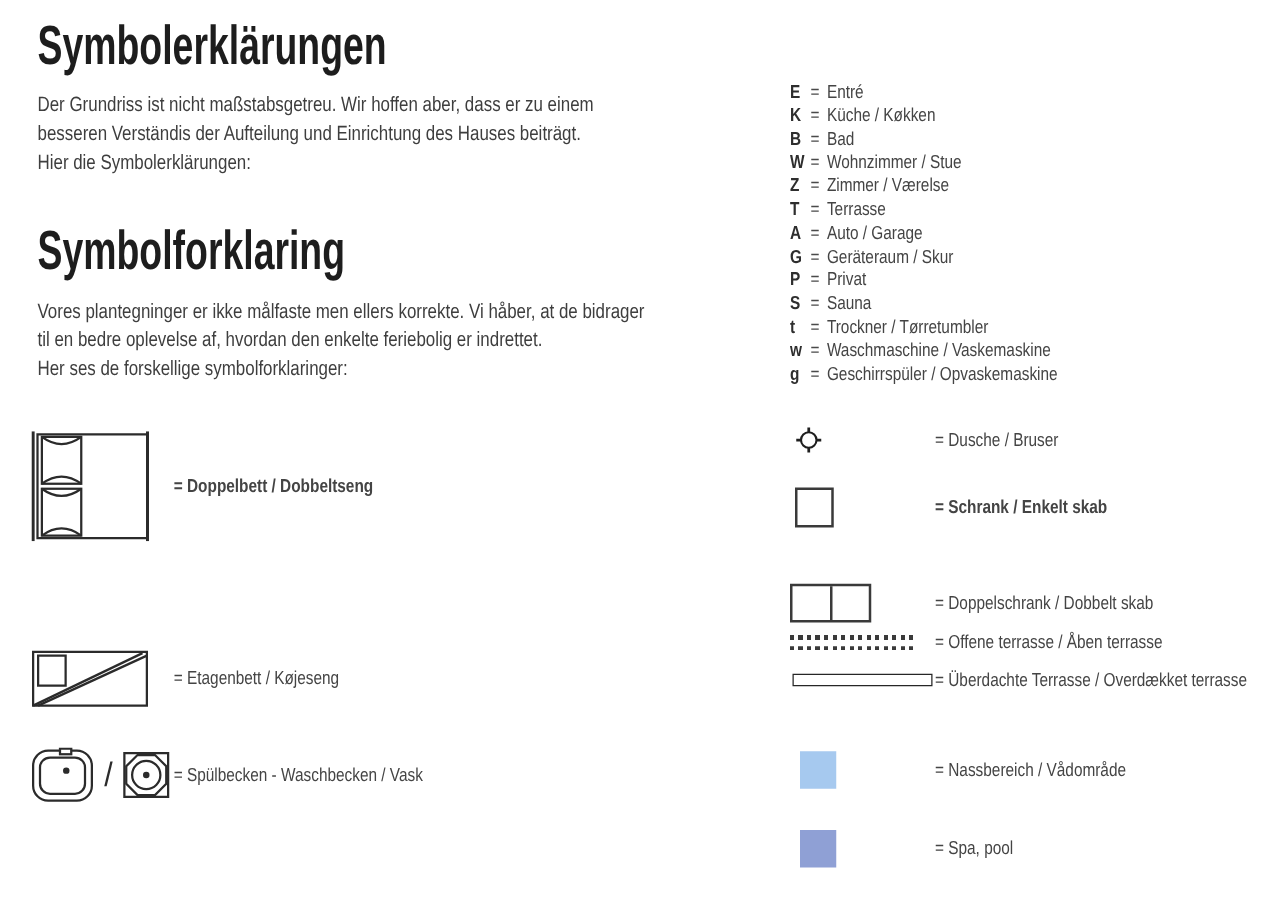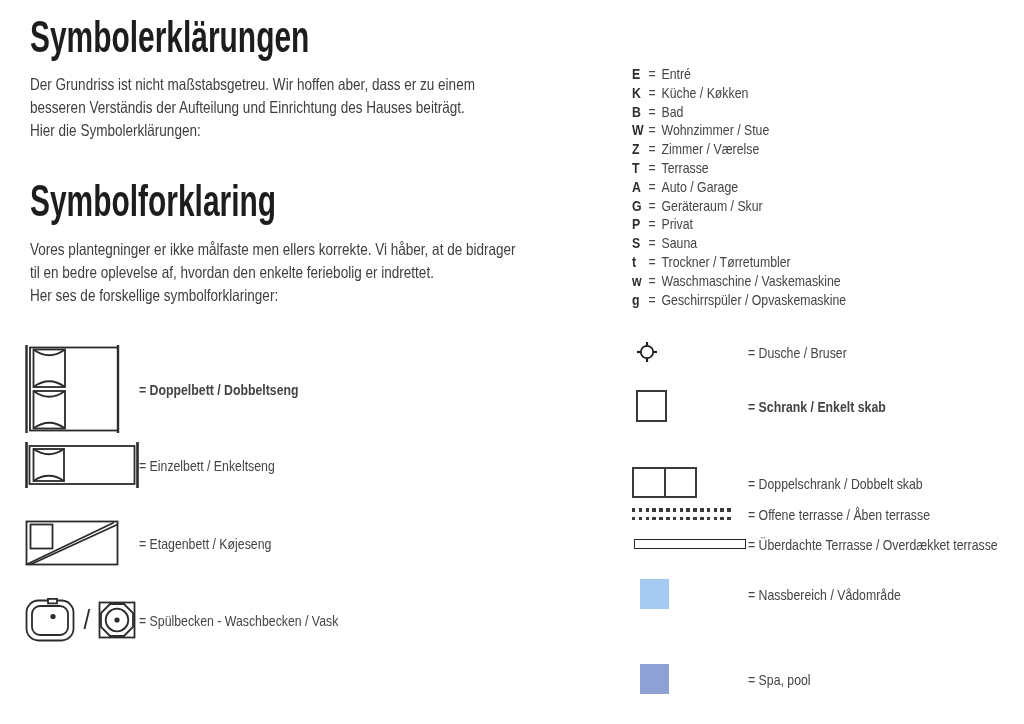--- a/index.html
+++ b/index.html
@@ -45,21 +45,21 @@
   .lrow2 { top:431px; height:46px; }
   .lrow3 { top:509px; height:46px; }
   .lrow4 { top:583px; height:52px; }
   .lrow5 { top:712px; height:36px; }
 
   .rrow1 { top:330px; height:22px; }
   .rrow2 { top:379px; height:31px;font-weight:bold; }
   .rrow3 { top:456px; height:31px; }
   .rrow4 { top:496px; height:14px; }
   .rrow5 { top:527px; height:12px; }
-  .rrow6 { top:568px; height:30px;justify-content:center; }
+  .rrow6 { top:590px; height:30px;justify-content:center; }
   .rrow7 { top:653px; height:30px; }
 
   svg.sym { display:block; }
   .slash { font-size:27px; color:#2b2b2b; margin:0 7px 0 8px; transform:scaleX(0.9); }
 
   .cab1 { width:27px; height:28px; border:2px solid #3a3a3a; margin-left:4px; background:#fff; }
   .cab2 { display:flex; width:61px; height:27px; border:2px solid #3a3a3a; background:#fff; }
   .cab2 .cell { flex:1; }
   .cab2 .cell:first-child { border-right:2px solid #3a3a3a; }
 
@@ -167,31 +167,20 @@
       <rect x="8.5" y="4.5" width="31.5" height="37.5"></rect>
       <path d="M8.5,4.5 Q24.2,16 40,4.5"></path>
       <path d="M8.5,42 Q24.2,30.5 40,42"></path>
       <rect x="8.5" y="46" width="31.5" height="37.5"></rect>
       <path d="M8.5,46 Q24.2,57.5 40,46"></path>
       <path d="M8.5,83.5 Q24.2,72 40,83.5"></path>
     </svg>
     <span class="slabel">= Doppelbett / Dobbeltseng</span>
   </div>
 
-  <div class="srow left lrow2">
-    <svg class="sym" width="115" height="46" viewBox="0 0 115 46" fill="none" stroke="#2b2b2b" stroke-width="1.8">
-      <rect x="4.5" y="4" width="105" height="38"></rect>
-      <line x1="1.5" y1="0" x2="1.5" y2="46" stroke-width="2.6"></line>
-      <line x1="112.5" y1="0" x2="112.5" y2="46" stroke-width="2.6"></line>
-      <rect x="8.5" y="7" width="30.5" height="32"></rect>
-      <path d="M8.5,7 Q23.7,17.5 39,7"></path>
-      <path d="M8.5,39 Q23.7,28.5 39,39"></path>
-    </svg>
-    <span class="slabel">= Einzelbett / Enkeltseng</span>
-  </div>
 
   <div class="srow left lrow3">
     <svg class="sym" width="94" height="46" viewBox="0 0 94 46" fill="none" stroke="#2b2b2b" stroke-width="1.8">
       <rect x="1.5" y="1.5" width="91" height="43"></rect>
       <rect x="5.5" y="4.5" width="22" height="24"></rect>
       <line x1="1.5" y1="44.5" x2="89" y2="2.5"></line>
       <line x1="5.5" y1="44.5" x2="92.5" y2="4.5"></line>
     </svg>
     <span class="slabel">= Etagenbett / Køjeseng</span>
   </div>

